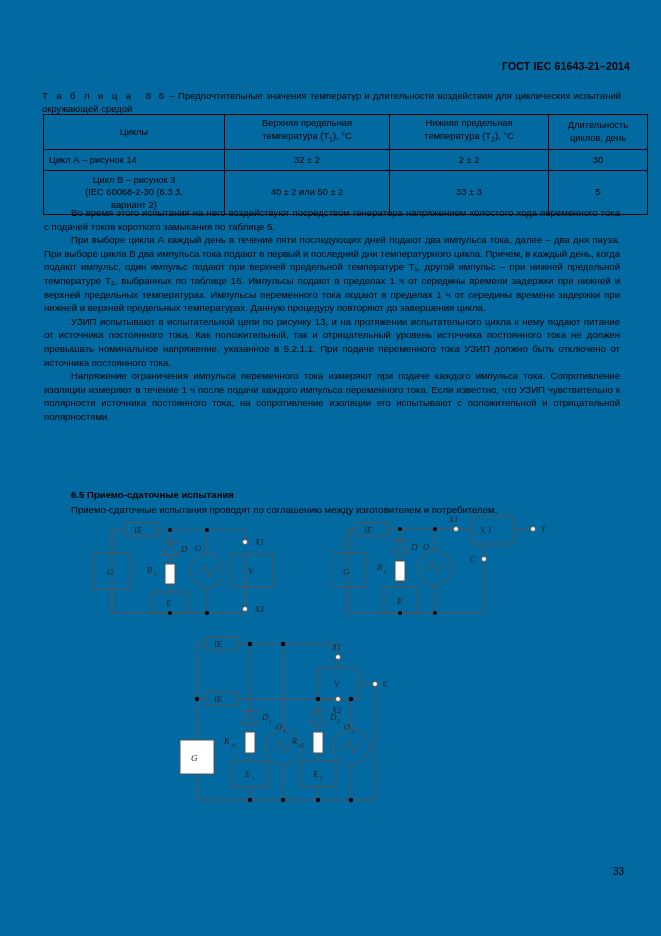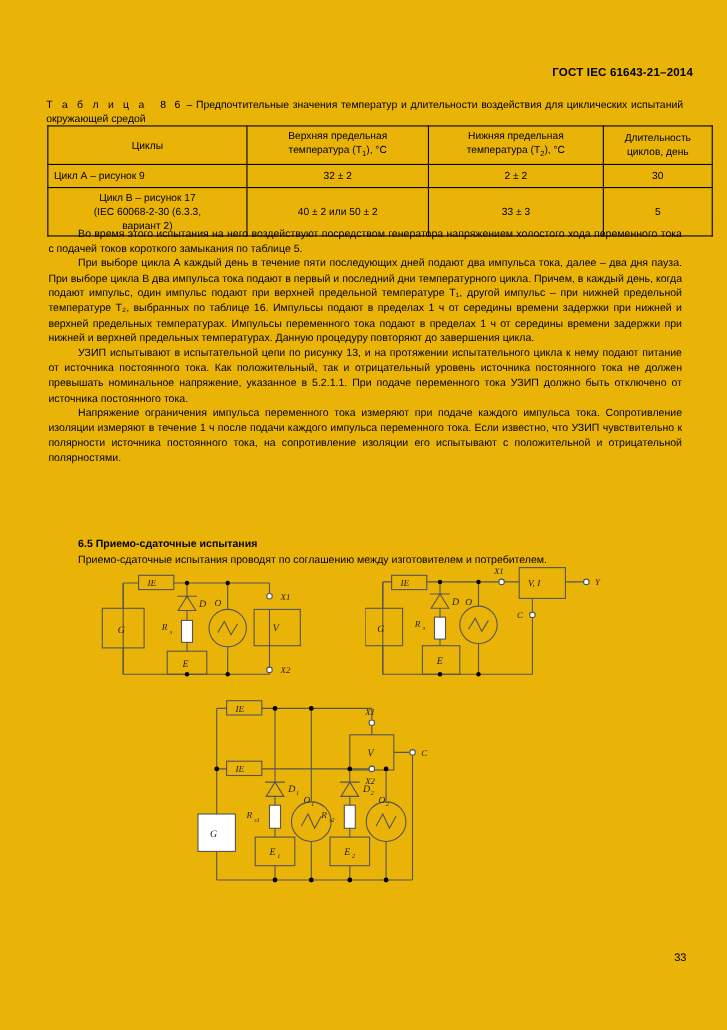--- a/index.html
+++ b/index.html
@@ -9,21 +9,21 @@
     background: #ffffff;
   }
   body {
     font-family: "Liberation Sans", sans-serif;
     color: #000000;
   }
   .page {
     position: relative;
     width: 661px;
     height: 936px;
-    background: #eab308;
+    background: #0369a1;
     overflow: hidden;
     box-sizing: border-box;
   }
 
   
   .doc-header {
     position: absolute;
     top: 60px;
     right: 31px;
     font-size: 10.5px;
@@ -165,28 +165,28 @@
           <span>температура (T</span><sub>2</sub><span>), °С</span>
         </td>
         <td class="c3">
           <span>Длительность</span><br>
           <span>циклов, день</span>
         </td>
       </tr>
     </thead>
     <tbody>
       <tr class="row-a">
-        <td class="cell-left">Цикл А – рисунок 9</td>
+        <td class="cell-left">Цикл А – рисунок 14</td>
         <td>32 ± 2</td>
         <td>2 ± 2</td>
         <td>30</td>
       </tr>
       <tr class="row-b">
         <td>
-          <span>Цикл В – рисунок 17</span><br>
+          <span>Цикл В – рисунок 3</span><br>
           <span>(IEC 60068-2-30 (6.3.3,</span><br>
           <span>вариант 2)</span>
         </td>
         <td>40 ± 2 или 50 ± 2</td>
         <td>33 ± 3</td>
         <td>5</td>
       </tr>
     </tbody>
   </table>
 

